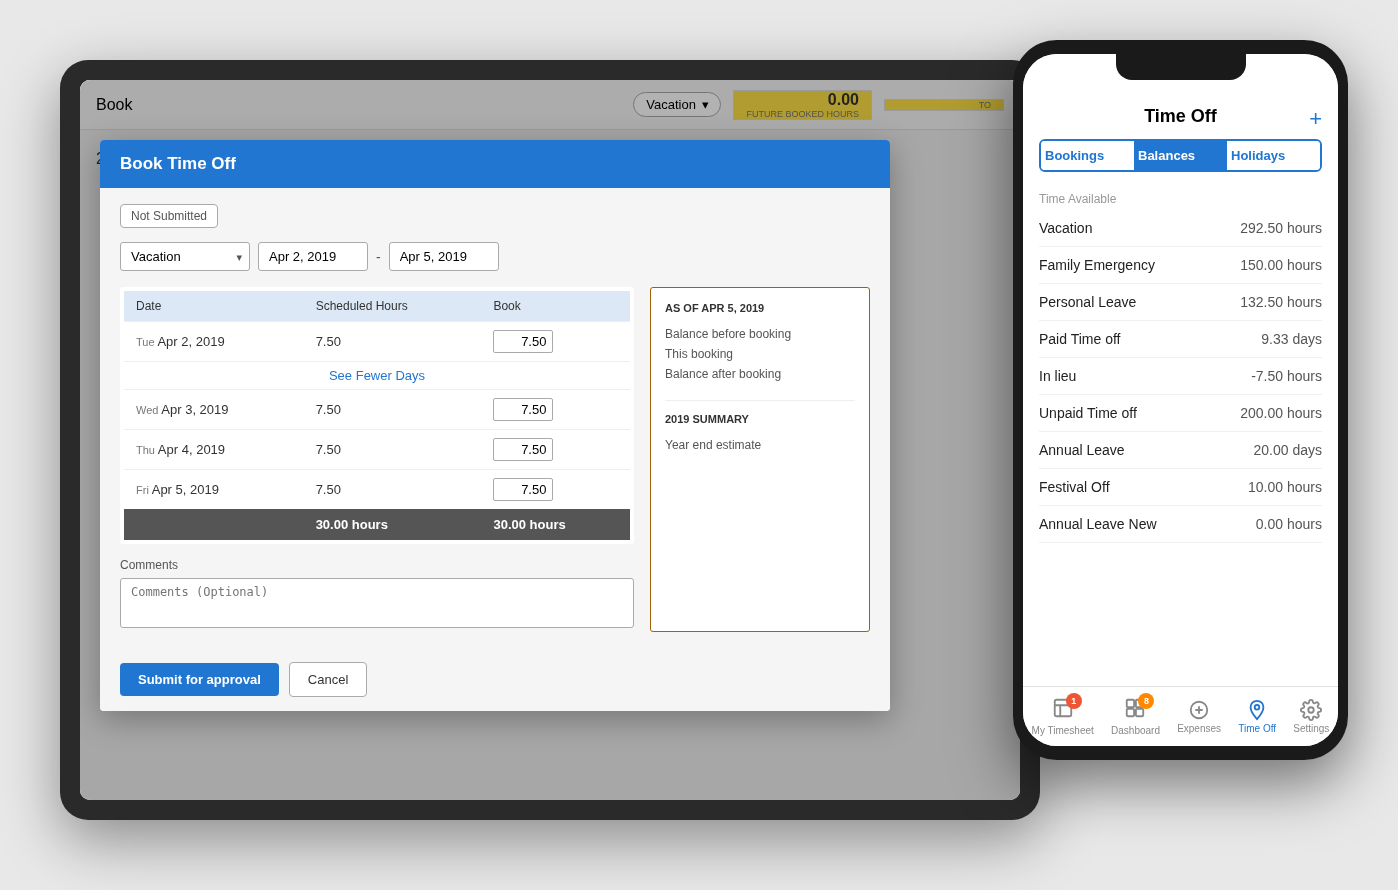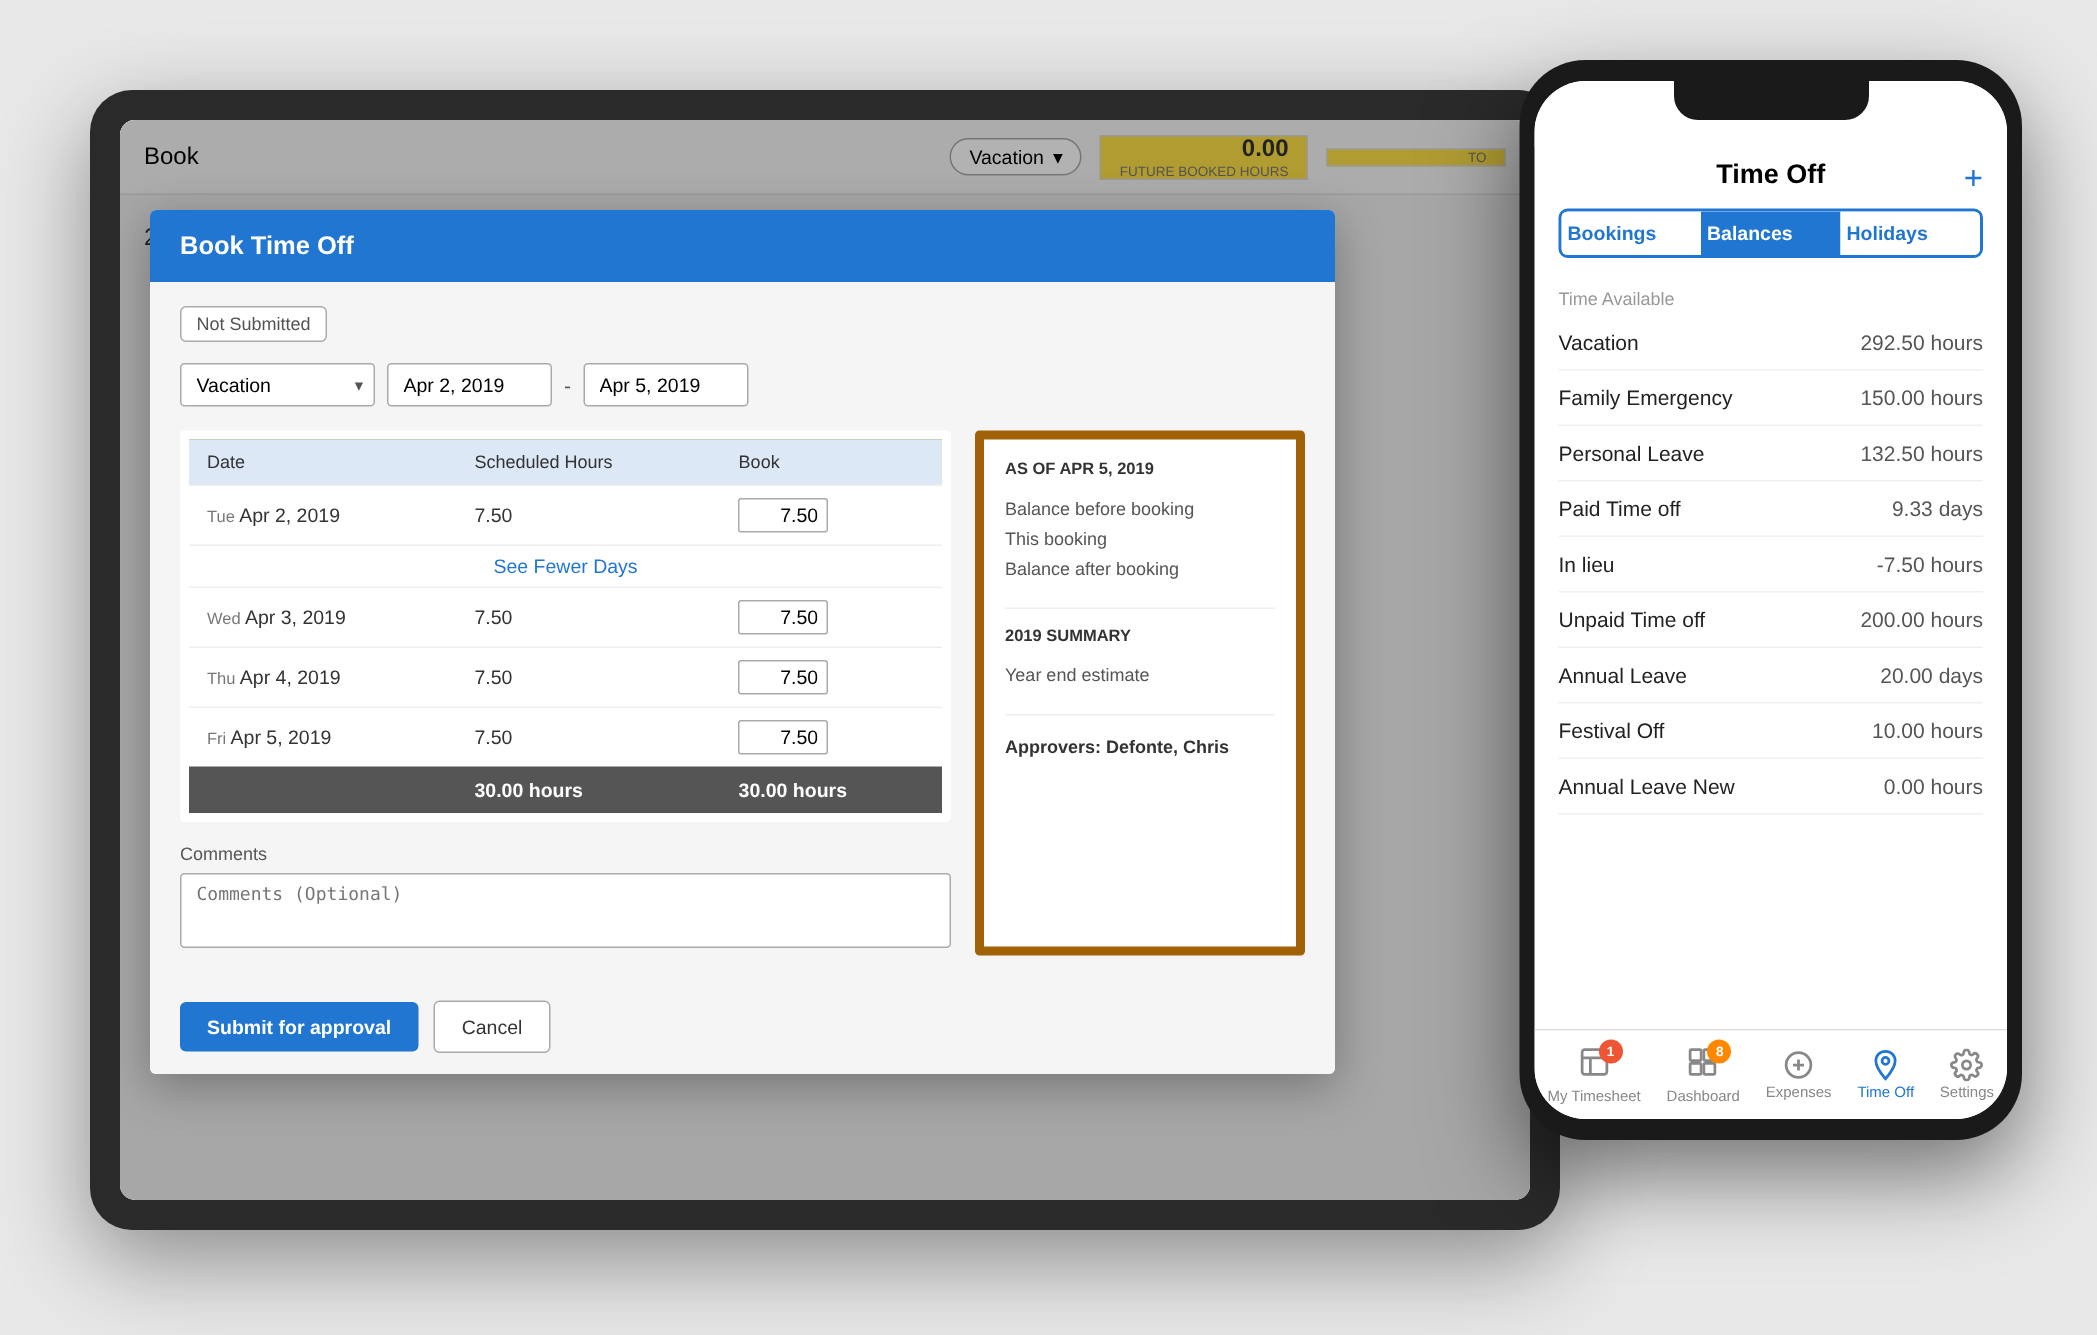--- a/index.html
+++ b/index.html
@@ -168,31 +168,31 @@
     .modal-two-col {
       display: flex;
       gap: 16px;
     }
     .modal-left {
       flex: 1;
     }
     .modal-right {
       width: 220px;
       background: #fff;
-      border: 6px solid #a16207;
+      border: 1px solid #a16207;
       border-radius: 3px;
       padding: 14px;
     }
 
     
     .time-table {
       width: 100%;
       border-collapse: collapse;
       background: #fff;
-      border: 6px solid #4d7c0f;
+      border: 4px solid #4d7c0f;
       border-radius: 3px;
       overflow: hidden;
       font-size: 13px;
     }
     .time-table thead tr {
       background: #dce8f5;
     }
     .time-table thead th {
       padding: 8px 12px;
       text-align: left;
@@ -579,23 +579,20 @@
                 </div>
                 <div class="balance-row">
                   <span>Balance after booking</span>
                 </div>
                 <div class="summary-section">
                   <div class="right-panel-title">2019 SUMMARY</div>
                   <div class="balance-row">
                     <span>Year end estimate</span>
                   </div>
                 </div>
-                <div class="approvers-section">
-                  <span class="approvers-label"><strong>Approvers: Defonte, Chris</strong></span>
-                </div>
               </div>
             </div>
           </div>
 
           <div class="modal-footer">
             <button class="btn-submit">Submit for approval</button>
             <button class="btn-cancel">Cancel</button>
           </div>
         </div>
       </div>

